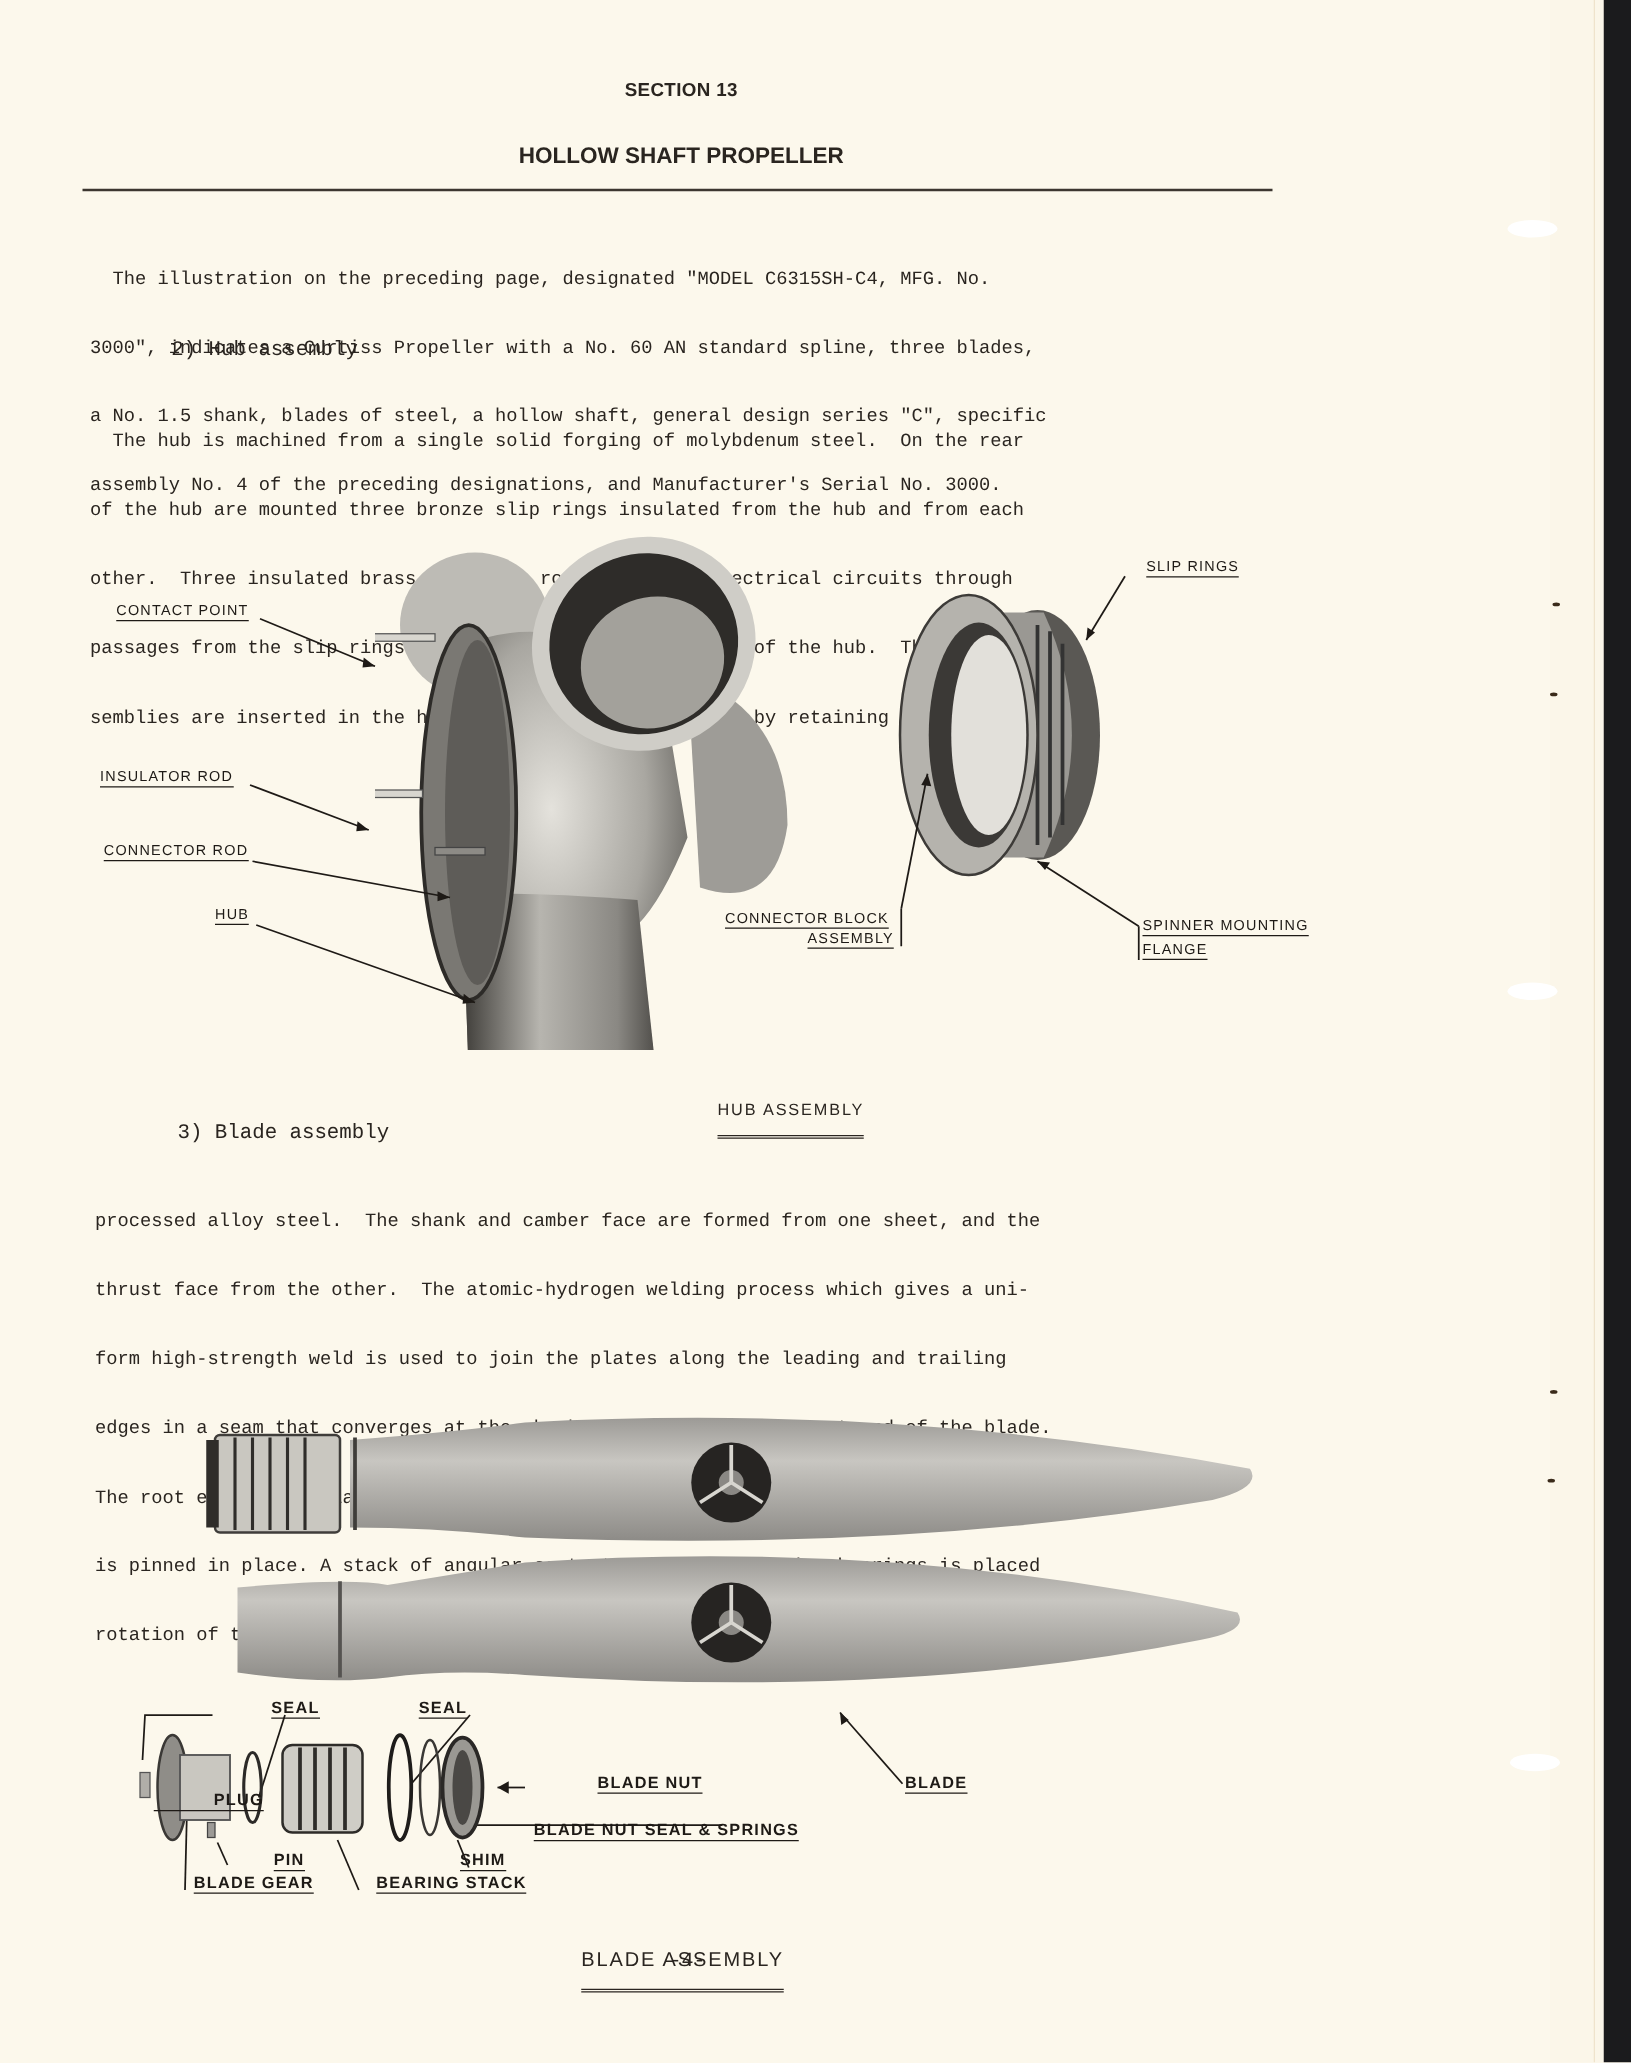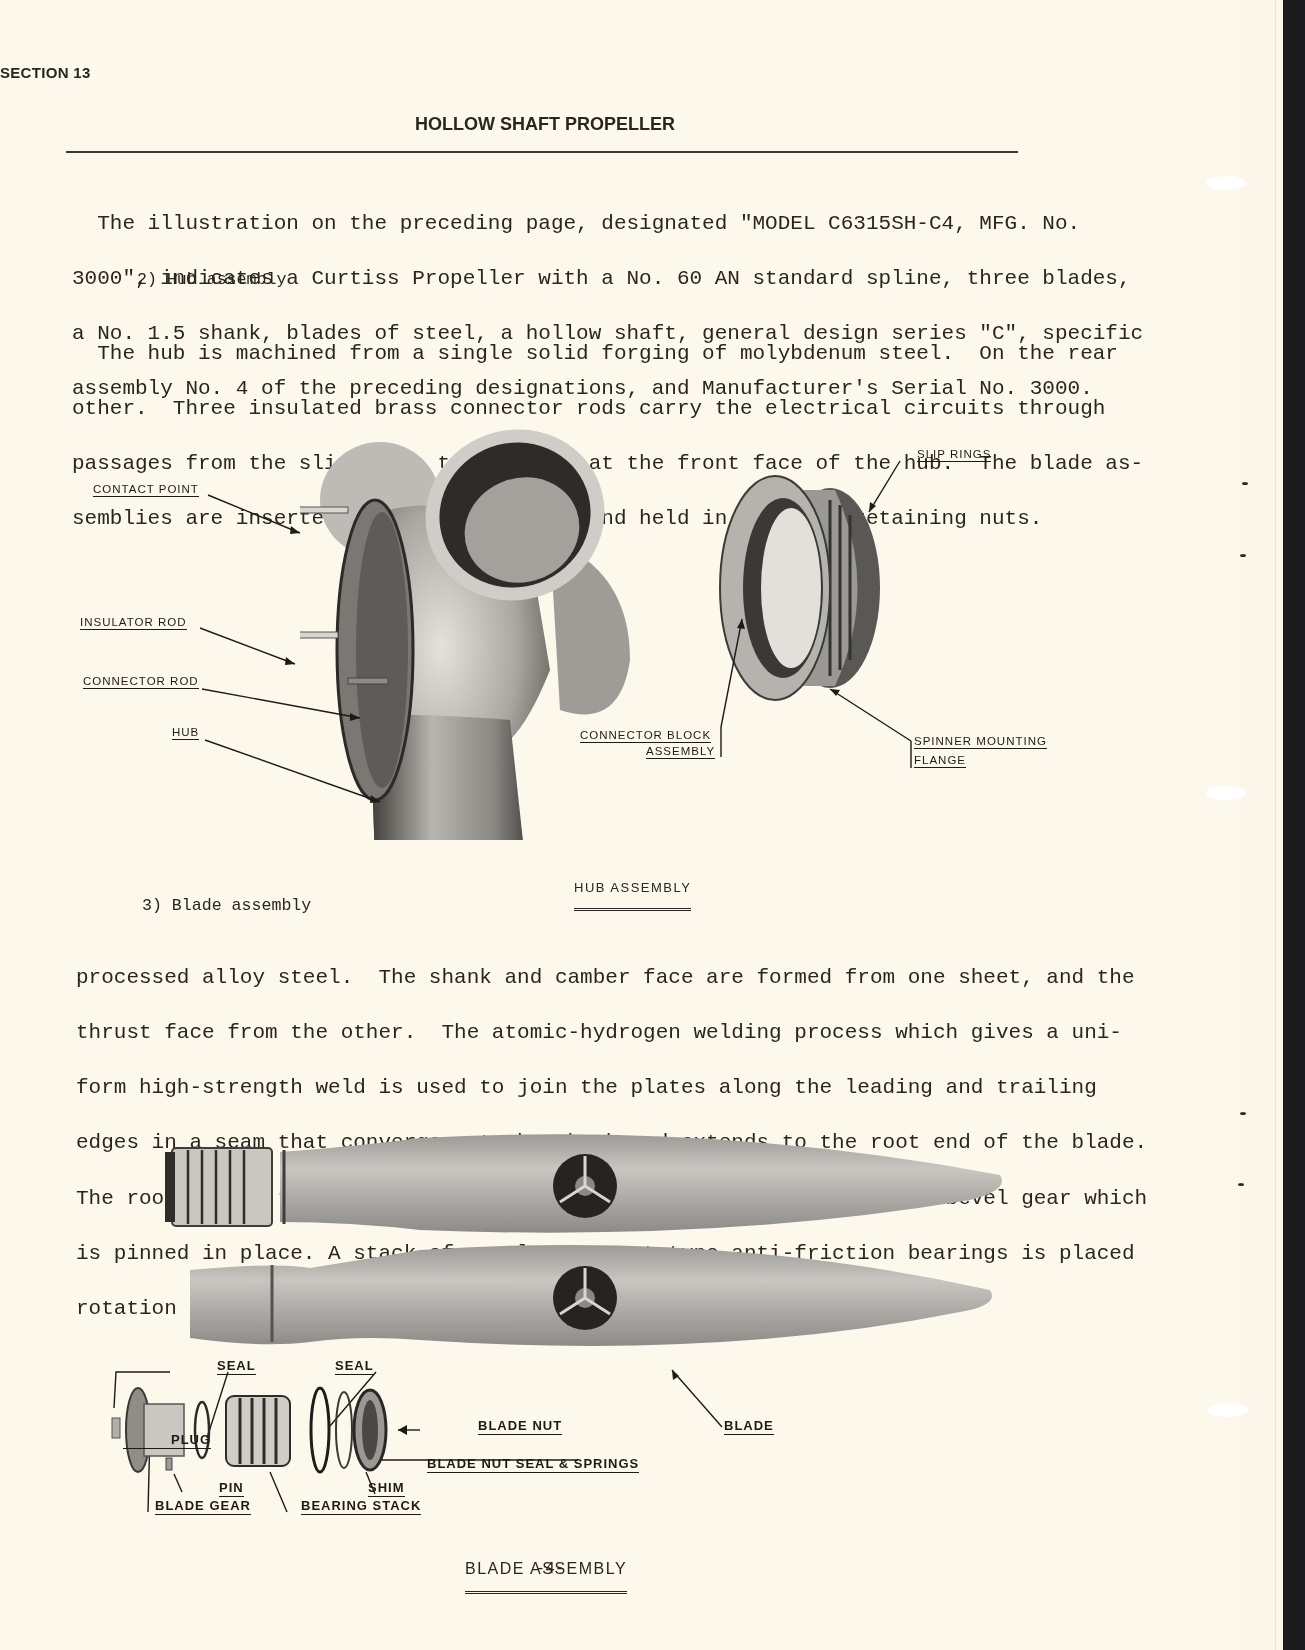--- a/index.html
+++ b/index.html
@@ -8,27 +8,27 @@
     background: #fbf6e9;
     font-family: "Liberation Mono", "DejaVu Sans Mono", monospace;
     color: #2a2520;
   }
   .page { position: absolute; left: 0; top: 0; width: 1240px; height: 1650px; background: #fcf8ec; }
   .edge { position: absolute; left: 1283px; top: 0; width: 22px; height: 1650px; background: #1b1b1d; }
   .edge-rule { position: absolute; left: 1275px; top: 0; width: 1px; height: 1650px; background: #efe3cc; }
   .hole { position: absolute; width: 40px; height: 14px; border-radius: 50%; background: #ffffff; }
   .speck { position: absolute; width: 6px; height: 3px; border-radius: 50%; background: #3a2a1a; }
 
-  .section { position: absolute; left: 0; width: 1090px; top: 64px; text-align: left;
+  .section { position: absolute; left: 0; width: 1090px; top: 64px; text-align: center;
     font-family: "Liberation Sans", sans-serif; font-size: 15px; font-weight: bold; letter-spacing: 0.3px; }
   .title { position: absolute; left: 0; width: 1090px; top: 114px; text-align: center;
     font-family: "Liberation Sans", sans-serif; font-size: 18px; font-weight: bold; }
   .hr { position: absolute; left: 66px; top: 151px; width: 952px; height: 2px; background: #3c3630; }
 
-  .para { position: absolute; font-size: 21px; line-height: 18.4px; white-space: pre; }
+  .para { position: absolute; font-size: 15px; line-height: 18.4px; white-space: pre; }
   .sub { position: absolute; font-size: 16.6px; }
 
   .label { position: absolute; font-family: "Liberation Sans", sans-serif; font-size: 11.5px;
     letter-spacing: 1px; color: #1e1a16; white-space: nowrap; border-bottom: 1px solid #1e1a16; padding-bottom: 1px; }
   .label.bold { font-weight: bold; font-size: 13px; }
   .caption { position: absolute; font-family: "Liberation Sans", sans-serif; font-size: 13px; letter-spacing: 1.5px;
     border-bottom: 3px double #2a2520; padding-bottom: 13px; }
   .caption.big { font-size: 16px; }
   .pageno { position: absolute; left: 0; width: 1100px; top: 1560px; text-align: center; font-size: 16px; font-family: "Liberation Mono", monospace; }
 
@@ -56,20 +56,21 @@
 <div class="para" style="left:72px;top:178px;">
   <div>  The illustration on the preceding page, designated "MODEL C6315SH-C4, MFG. No.</div>
   <div>3000", indicates a Curtiss Propeller with a No. 60 AN standard spline, three blades,</div>
   <div>a No. 1.5 shank, blades of steel, a hollow shaft, general design series "C", specific</div>
   <div>assembly No. 4 of the preceding designations, and Manufacturer's Serial No. 3000.</div>
 </div>
 
 <div class="sub" style="left:137px;top:270px;">2) Hub assembly</div>
 <div class="para" style="left:72px;top:308px;">
   <div>  The hub is machined from a single solid forging of molybdenum steel.  On the rear</div>
+  <div>of the hub are mounted three bronze slip rings insulated from the hub and from each</div>
   <div>other.  Three insulated brass connector rods carry the electrical circuits through</div>
   <div>passages from the slip rings to contacts at the front face of the hub.  The blade as-</div>
   <div>semblies are inserted in the hub barrels and held in place by retaining nuts.</div>
 </div>
 
 <svg class="photo" style="left:300px;top:420px;" width="340" height="420" viewBox="0 0 340 420">
   <defs>
     <radialGradient id="hubg" cx="45%" cy="40%" r="70%">
       <stop offset="0" stop-color="#e4e2dc"></stop>
         <stop offset="0.55" stop-color="#a9a7a1"></stop>

